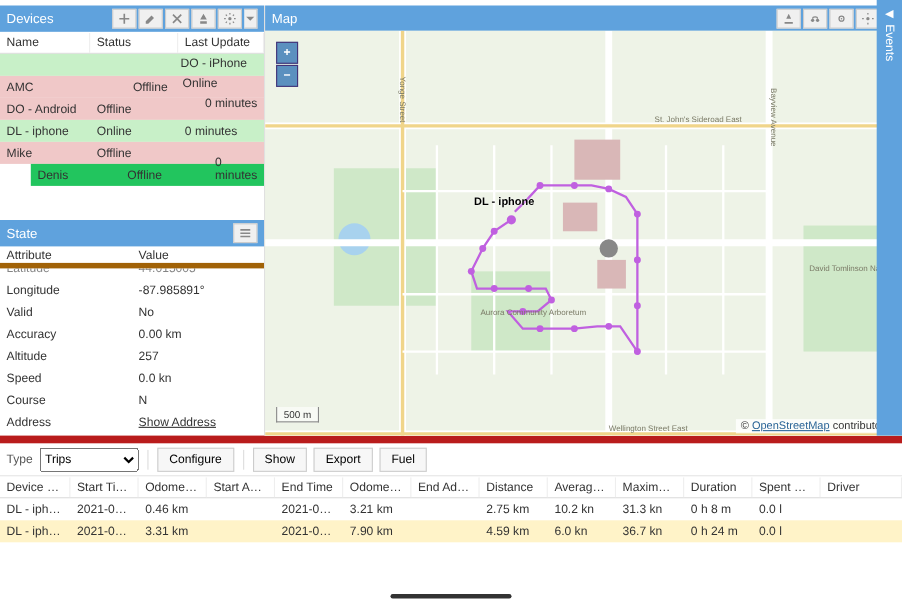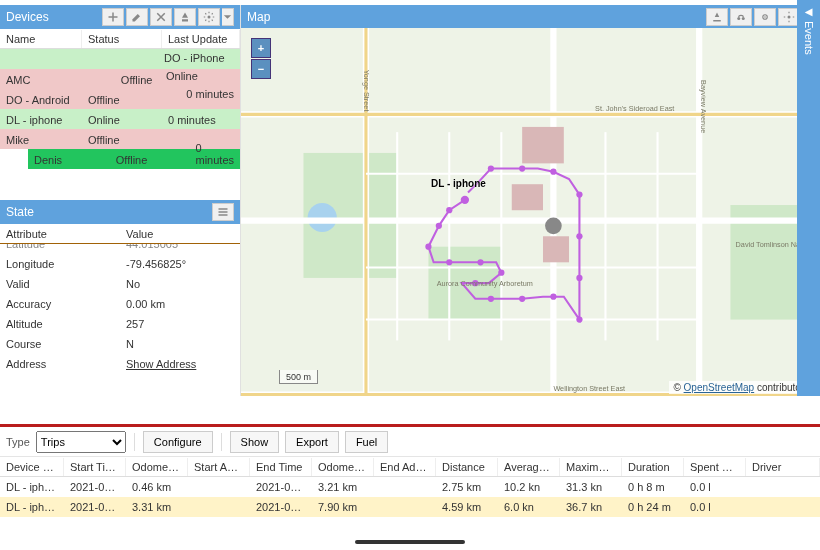--- a/index.html
+++ b/index.html
@@ -14,42 +14,42 @@
   .devices { flex: 0 0 195px; display: flex; flex-direction: column; }
   .dev-head, .dev-row { display: flex; height: 20px; align-items: flex-end; }
   .dev-head { border-bottom: 1px solid #ddd; background: #fff; font-size: 11px; }
   .dev-head > div { padding: 3px 6px; border-right: 1px solid #eee; }
   .dev-row > div { padding: 3px 6px; }
   .c-name { width: 82px; }
   .c-status { width: 80px; }
   .c-last { flex: 1; }
   .state { flex: 1; display: flex; flex-direction: column; overflow: hidden; }
   .state-head, .state-row { display: flex; height: 20px; align-items: center; }
-  .state-head { border-bottom: 1px solid #a16207; }
+  .state-head { border-bottom: 5px solid #a16207; }
   .state-head > div, .state-row > div { padding: 3px 6px; }
   .s-attr { width: 120px; }
   .s-val { flex: 1; }
 
   .right { flex: 1; position: relative; display: flex; flex-direction: column; }
   .map-hdr { background: #5fa2dd; color: #fff; height: 23px; display: flex; align-items: center; padding: 0 6px; font-size: 12px; }
   .map-hdr .title { flex: 1; }
   .map-body { flex: 1; position: relative; background: #e9efe2; overflow: hidden; }
   .map-body svg.mapbg { position: absolute; inset: 0; }
   .zoom { position: absolute; top: 10px; left: 10px; width: 20px; }
   .zoom div { width: 20px; height: 20px; background: #5b90bf; color: #fff; text-align: center; line-height: 18px; border: 1px solid #437; margin-bottom: 1px; cursor: pointer; font-weight: bold; }
   .attrib { position: absolute; bottom: 2px; right: 4px; background: rgba(255,255,255,0.8); padding: 1px 4px; font-size: 10px; }
   .attrib a { color: #2a6496; text-decoration: underline; }
-  .scale { position: absolute; bottom: 12px; left: 10px; background: rgba(255,255,255,0.6); border: 1px solid #888; border-top: none; font-size: 9px; padding: 0 6px; height: 14px; line-height: 14px; margin-left: 28px; }
+  .scale { position: absolute; bottom: 12px; left: 10px; background: rgba(255,255,255,0.6); border: 1px solid #888; border-top: none; font-size: 9px; padding: 0 6px; height: 14px; line-height: 14px; }
   .device-label { position: absolute; color: #000; font-size: 10px; font-weight: bold; text-shadow: 0 0 2px #fff; }
 
   .events-tab { position: absolute; top: 0; right: 0; width: 23px; height: 396px; background: #5fa2dd; color: #fff; display: flex; flex-direction: column; align-items: center; padding-top: 6px; font-size: 11px; }
   .events-tab .chev { font-size: 10px; margin-bottom: 4px; }
   .events-tab .txt { writing-mode: vertical-rl; }
 
-  .bottom { border-top: 3px solid #b91c1c; margin-top: 28px; }
+  .bottom { border-top: 7px solid #b91c1c; }
   .tb { height: 30px; display: flex; align-items: center; padding: 4px 6px; gap: 6px; border-bottom: 1px solid #e5e5e5; }
   .tb select { height: 22px; font-size: 11px; }
   .tb .lbl { font-size: 11px; color: #555; }
   .btn { height: 22px; padding: 0 10px; background: #f7f7f7; border: 1px solid #ccc; font-size: 11px; cursor: pointer; }
   .sep { width:1px; height:18px; background:#ddd; margin:0 2px; }
   .report-head, .report-row { display: flex; height: 20px; align-items: center; font-size: 11px; }
   .report-head { border-bottom: 1px solid #ddd; }
   .report-head > div { padding: 3px 6px; border-right: 1px solid #eee; overflow: hidden; white-space: nowrap; text-overflow: ellipsis; }
   .report-row > div { padding: 3px 6px; overflow: hidden; white-space: nowrap; text-overflow: ellipsis; }
   .r-selected { background: #fff3c8; }
@@ -152,33 +152,37 @@
         <div class="s-attr">Attribute</div>
         <div class="s-val">Value</div>
       </div>
       <div id="state-rows" style="overflow:hidden">
           <div class="state-row" style="margin-top: -10px; opacity: 0.6;">
             <div class="s-attr">Latitude</div>
             <div class="s-val">44.015005</div>
           </div>
           <div class="state-row">
             <div class="s-attr">Longitude</div>
-            <div class="s-val">-79.456825°</div>
+            <div class="s-val">-87.985891°</div>
           </div>
           <div class="state-row">
             <div class="s-attr">Valid</div>
             <div class="s-val">No</div>
           </div>
           <div class="state-row">
             <div class="s-attr">Accuracy</div>
             <div class="s-val">0.00 km</div>
           </div>
           <div class="state-row">
             <div class="s-attr">Altitude</div>
             <div class="s-val">257</div>
+          </div>
+          <div class="state-row">
+            <div class="s-attr">Speed</div>
+            <div class="s-val">0.0 kn</div>
           </div>
           <div class="state-row">
             <div class="s-attr">Course</div>
             <div class="s-val">N</div>
           </div>
           <div class="state-row">
             <div class="s-attr">Address</div>
             <div class="s-val"><span style="text-decoration:underline;cursor:pointer">Show Address</span></div>
           </div>
         </div>

